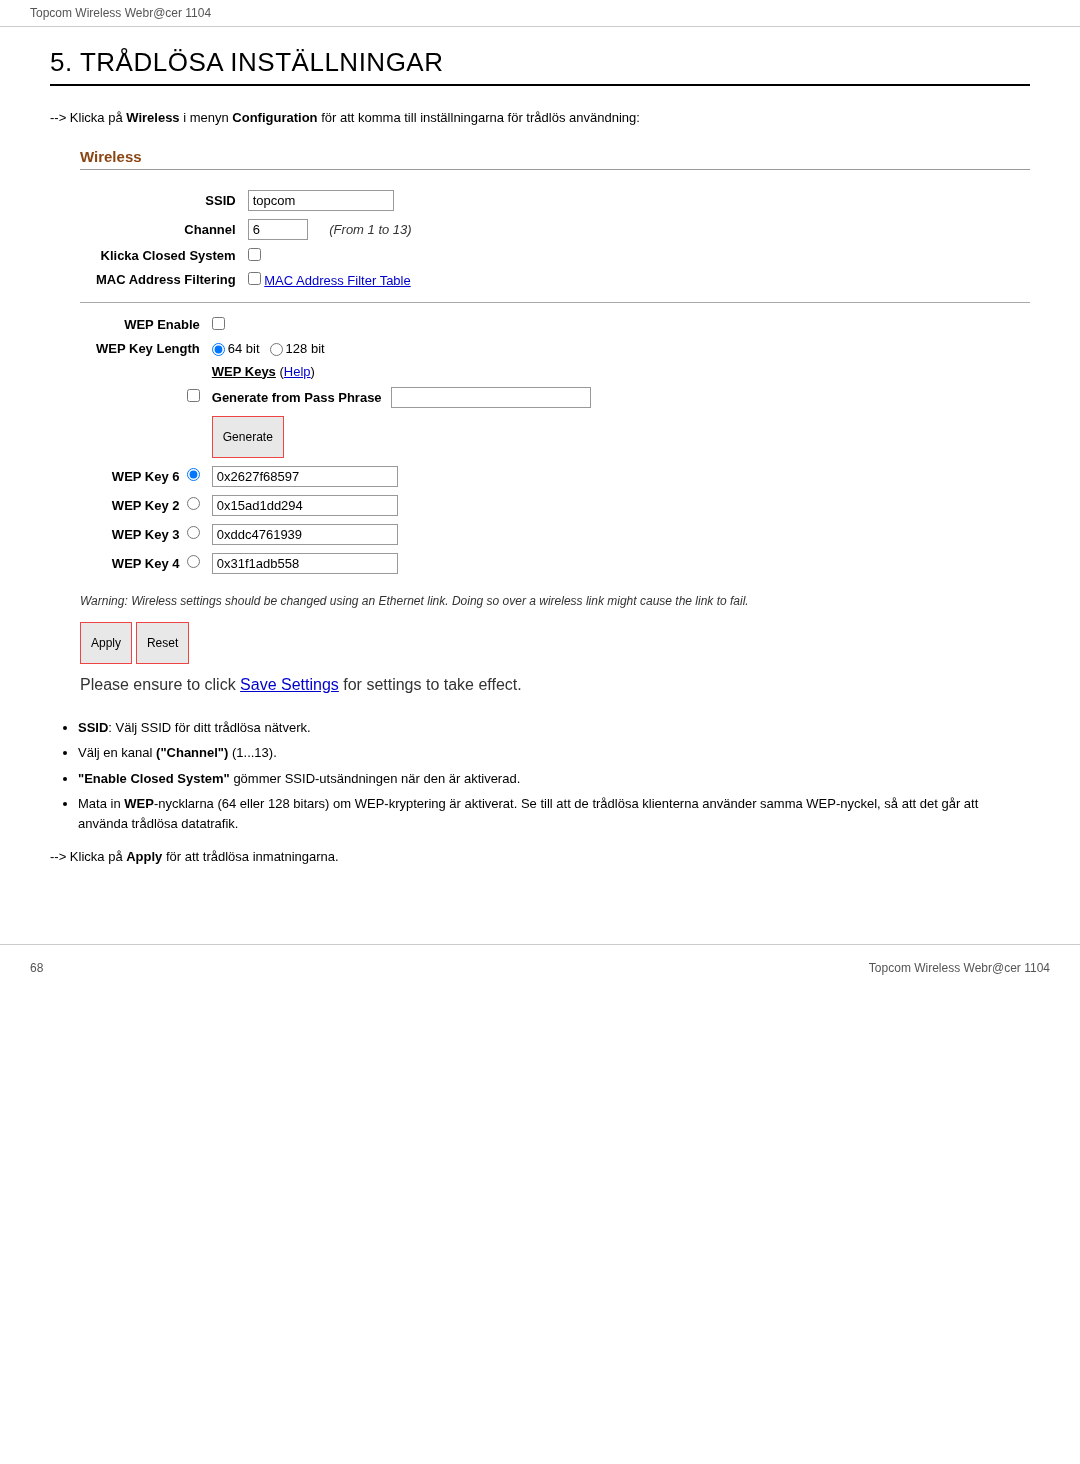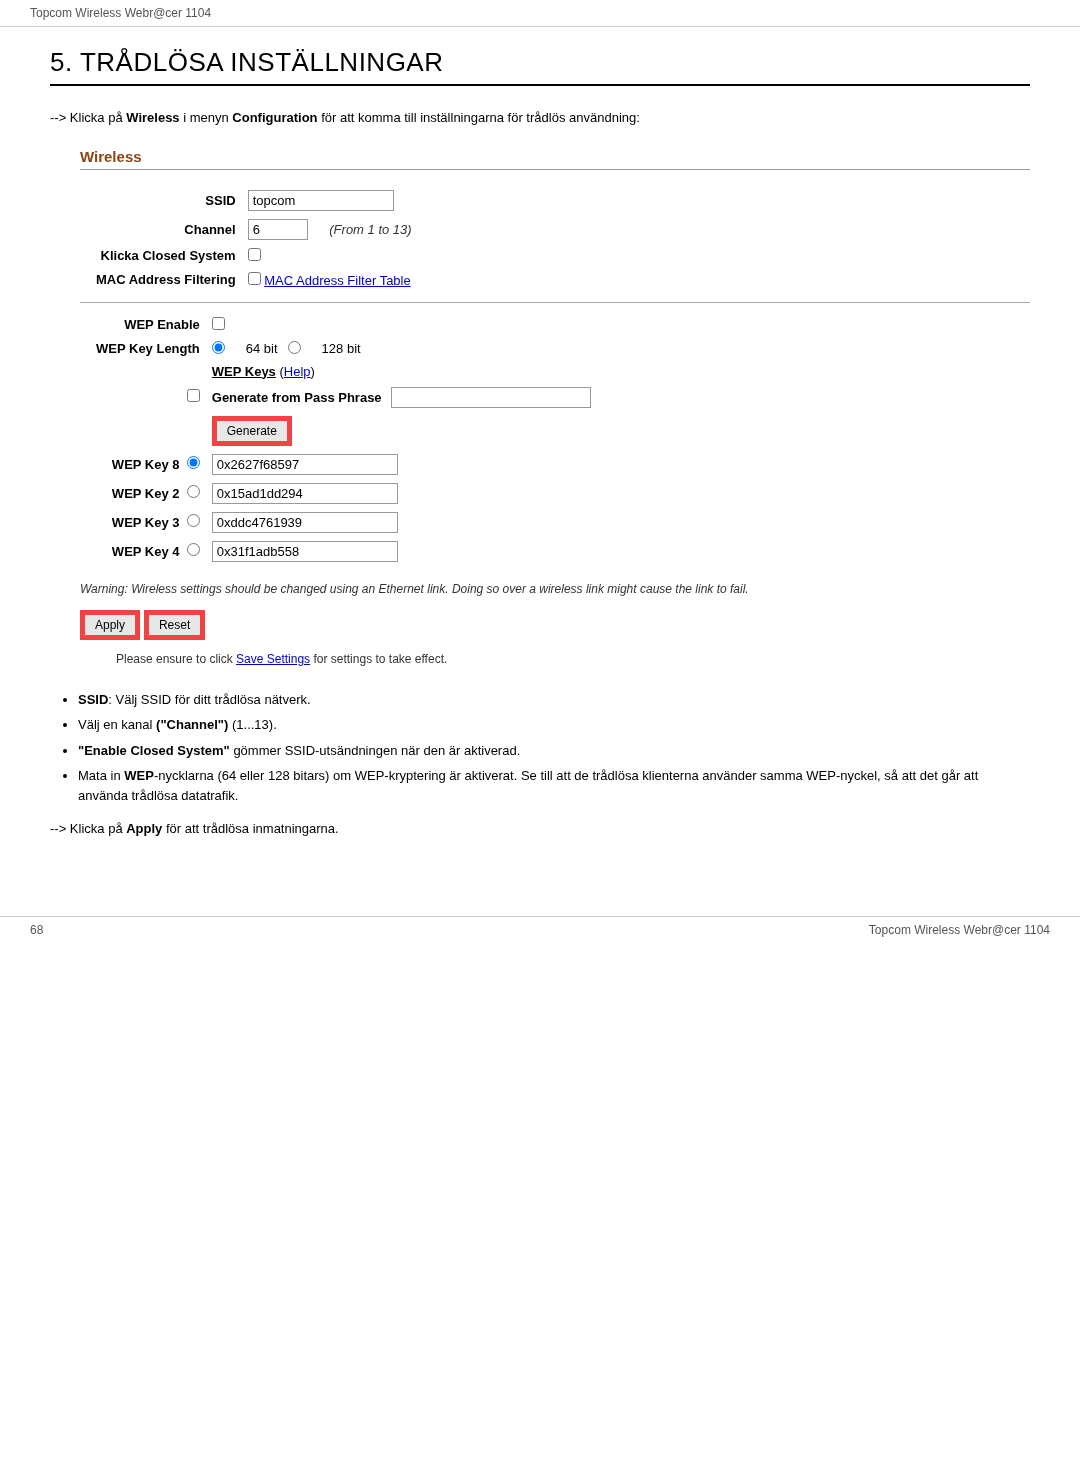--- a/index.html
+++ b/index.html
@@ -92,41 +92,40 @@
       font-weight: bold;
       font-size: 13px;
     }
     .help-link {
       text-decoration: underline;
       color: #00c;
       font-size: 13px;
       cursor: pointer;
     }
     .generate-btn, .apply-btn, .reset-btn {
-      border: 5px solid #ef4444;
+      border: 1px solid #ef4444;
       background: #e8e8e8;
-      padding: 3px 10px;
+      padding: 13px 10px;
       font-size: 12px;
       cursor: pointer;
     }
     .warning-text {
       font-size: 12px;
       font-style: italic;
       margin: 14px 0 10px 0;
       color: #333;
       line-height: 1.5;
     }
     .button-row {
       margin: 12px 0;
     }
     .save-link-line {
-      font-size: 12px;
+      font-size: 16px;
       margin-bottom: 20px;
       color: #333;
-      margin-left: 36px;
     }
     .save-link {
       text-decoration: underline;
       color: #00c;
       cursor: pointer;
     }
     .bullet-list {
       list-style: disc;
       padding-left: 28px;
       margin-bottom: 16px;
@@ -135,37 +134,37 @@
       font-size: 13px;
       margin-bottom: 6px;
       line-height: 1.5;
     }
     .bottom-note {
       font-size: 13px;
       margin-top: 10px;
     }
     .page-footer {
       border-top: 1px solid #ccc;
-      padding: 6px 30px;
+      padding: 16px 30px;
       font-size: 12px;
       color: #555;
       display: flex;
       justify-content: space-between;
       margin-top: 40px;
     }
     .radio-row {
       display: flex;
       align-items: center;
       gap: 10px;
       font-size: 13px;
     }
     .radio-label {
       display: flex;
-      align-items: flex-start;
-      gap: 21px;
+      align-items: flex-end;
+      gap: 3px;
     }
     .mac-link {
       text-decoration: underline;
       color: #00c;
       cursor: pointer;
       font-size: 13px;
     }
   </style>
 </head>
 <body>
@@ -259,21 +258,21 @@
         </td>
       </tr>
       <tr>
         <td class="label-cell"></td>
         <td class="value-cell">
           <button class="generate-btn">Generate</button>
         </td>
       </tr>
       <tr>
         <td class="label-cell">
-          <span>WEP Key 8</span>
+          <span>WEP Key 6</span>
           &nbsp;<input type="radio" name="active_key" checked="" style="">
         </td>
         <td class="value-cell">
           <input type="text" class="wide" value="0x2627f68597" style="">
         </td>
       </tr>
       <tr>
         <td class="label-cell">
           <span>WEP Key 2</span>
           &nbsp;<input type="radio" name="active_key" style="">

